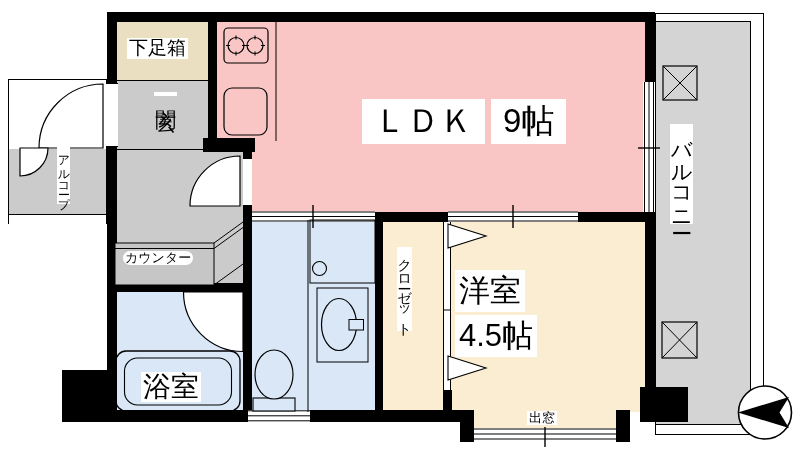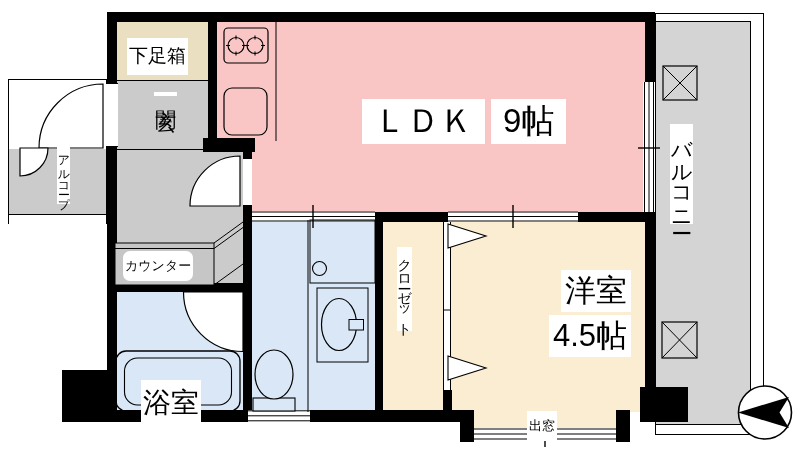--- a/index.html
+++ b/index.html
@@ -4,26 +4,26 @@
 <style>
   html,body{margin:0;padding:0;background:#fff;}
   #plan{position:relative;width:800px;height:450px;background:#ffffff;overflow:hidden;
         font-family:"Liberation Sans","DejaVu Sans",sans-serif;color:#000;}
   .floor{position:absolute;z-index:1;}
   .thinline{position:absolute;background:#000;z-index:2;}
   .wall{position:absolute;background:#000;z-index:5;}
   .winbox{position:absolute;background:#fff;z-index:6;}
   #fixtures-svg{position:absolute;left:0;top:0;z-index:7;}
   .lbl{position:absolute;z-index:10;background:#fff;line-height:1.08;
-       padding:8px 2px;white-space:nowrap;}
+       padding:0 2px;white-space:nowrap;}
   .vtext{writing-mode:vertical-rl;text-orientation:mixed;padding:2px 0;}
   .ldk-row{position:absolute;z-index:10;display:flex;gap:6px;align-items:center;}
   .ldk-row span{background:#fff;padding:0 12px;}
   .yo-col{position:absolute;z-index:10;display:flex;flex-direction:column;
-          align-items:flex-end;gap:3px;}
+          align-items:flex-start;gap:3px;}
   .yo-col span{background:#fff;padding:0 4px;}
   .alcove-box{position:absolute;left:8px;top:79px;width:97px;height:143px;
               border:1px solid #000;z-index:1;background:#fff;}
   .alcove-gray{position:absolute;left:0;top:69px;width:97px;height:65px;background:#cbcbcb;}
   .alcove-step{position:absolute;left:0;top:134px;width:97px;height:9px;
                background:#fff;border-top:1px solid #000;}
   .balcony-rail{position:absolute;left:655px;top:13px;width:107px;height:420px;
                 border:1px solid #000;z-index:1;background:#fff;}
   .balcony-floor{position:absolute;left:655px;top:21px;width:96px;height:404px;
                  background:#d4d4d4;border:1px solid #000;box-sizing:border-box;z-index:1;}
@@ -152,21 +152,21 @@
 
   <div class="yo-col" style="left:455px;top:270px;width:176px;font-size:31px;">
     <span>洋室</span>
     <span>4.5帖</span>
   </div>
 
   <div class="lbl vtext" style="left:397px;top:247px;font-size:14px;">クローゼット</div>
 
   <div class="lbl" style="left:123px;top:251px;font-size:13px;border-radius:7px;">カウンター</div>
 
-  <div class="lbl" style="left:141px;top:380px;font-size:28px;">浴室</div>
+  <div class="lbl" style="left:141px;top:372px;font-size:28px;">浴室</div>
 
   <div class="lbl vtext" style="left:670px;top:124px;font-size:21px;">バルコニー</div>
 
   <div class="lbl" style="left:527px;top:411px;font-size:13px;">出窓</div>
 
   <div class="lbl vtext" style="left:57px;top:145px;font-size:12px;">アルコープ</div>
 
 </div>
 
 </body></html>

